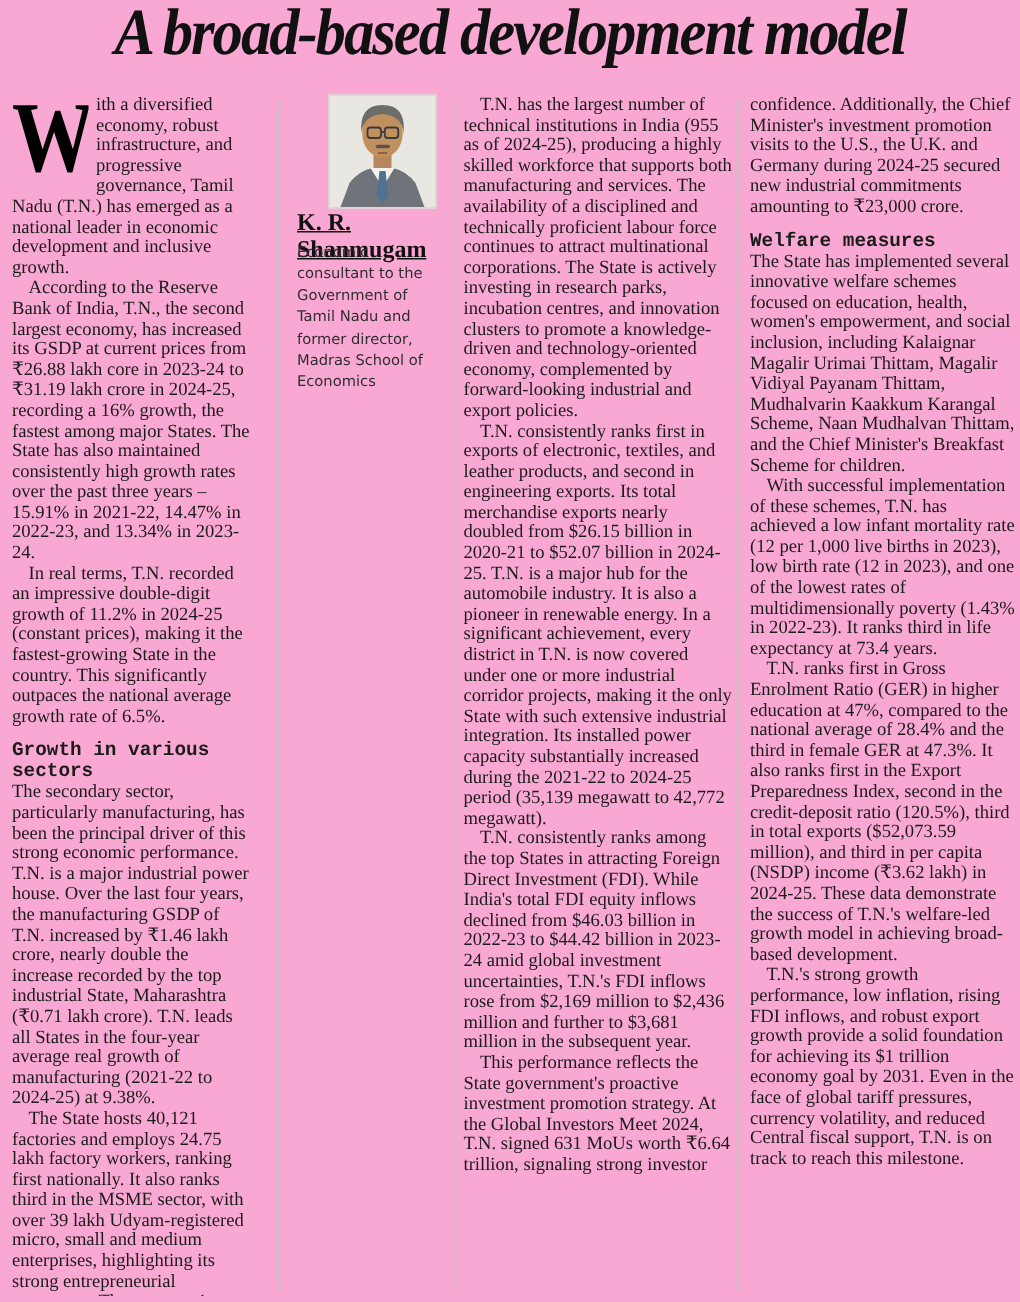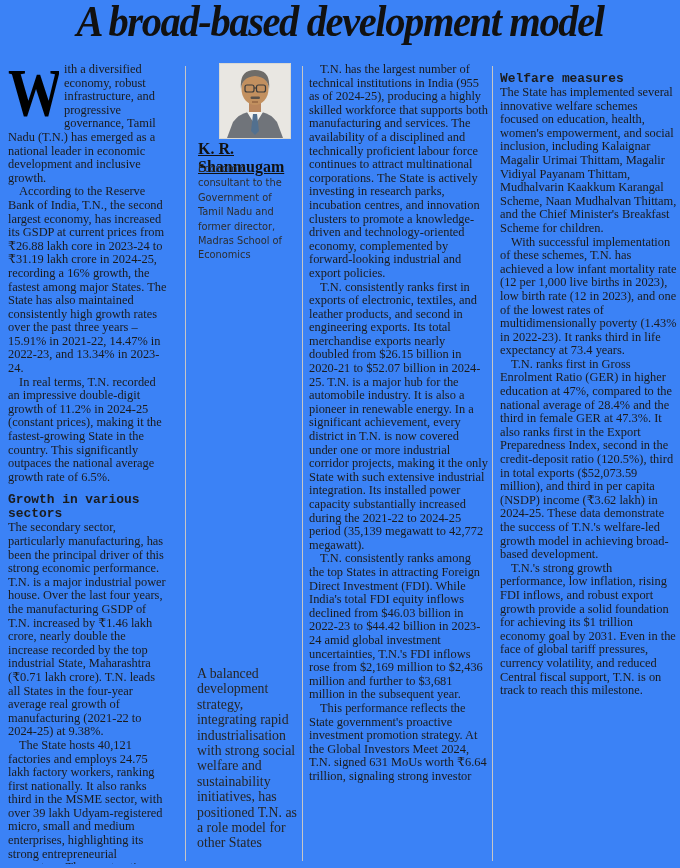--- a/index.html
+++ b/index.html
@@ -1,16 +1,16 @@
 <!DOCTYPE html>
 <html><head>
 <meta charset="utf-8">
 <style>
   html,body{margin:0;padding:0;background:#fff;}
-  .page{position:relative;width:680px;height:868px;background:#3b82f6;overflow:hidden;
+  .page{position:relative;width:680px;height:868px;background:#f9a8d4;overflow:hidden;
         font-family:"Liberation Serif","DejaVu Serif",serif;color:#1b1b1b;}
   .title{position:absolute;top:-4px;left:0;width:680px;text-align:center;margin:0;
          font-family:"Liberation Serif","DejaVu Serif",serif;font-style:italic;font-weight:bold;
          font-size:44px;letter-spacing:-1.5px;color:#111;transform:scaleX(.92);transform-origin:50% 0;}
   .vrule{position:absolute;top:66px;bottom:7px;width:1px;background:#c6c6c6;}
   .r1{left:185px}.r2{left:302px}.r3{left:492px}
   .col{position:absolute;top:63px;font-size:12.4px;line-height:13.6px;text-align:left;overflow:hidden;height:801px;}
   .col p{margin:0;}
   .col p.indent{text-indent:11px;}
   .subhead{margin:9px 0 0 0;font-size:12.9px;font-weight:bold;line-height:14px;font-family:Liberation Mono, monospace;}
@@ -63,30 +63,30 @@
       <rect x="25" y="21" width="9" height="7" rx="2" fill="none" stroke="#3b3b3b" stroke-width="1.2"></rect>
       <rect x="36.5" y="21" width="9" height="7" rx="2" fill="none" stroke="#3b3b3b" stroke-width="1.2"></rect>
       <line x1="34" y1="24" x2="36.5" y2="24" stroke="#3b3b3b" stroke-width="1.2"></line>
       <rect x="30.5" y="32.5" width="9.5" height="2.4" rx="1.2" fill="#5a5149"></rect>
       <line x1="32" y1="38" x2="38" y2="38" stroke="#8a5c3b" stroke-width="1.2"></line>
     </svg>
   </div>
   <div class="author-name">K. R. Shanmugam</div>
   <div class="author-role">Economic consultant to the Government of Tamil Nadu and former director, Madras School of Economics</div>
 
-  <div class="pullquote">A balanced development strategy, integrating rapid industrialisation with strong social welfare and sustainability initiatives, has positioned T.N. as a role model for other States</div>
 
   <div class="col col3">
     <p class="indent">T.N. has the largest number of technical institutions in India (955 as of 2024-25), producing a highly skilled workforce that supports both manufacturing and services. The availability of a disciplined and technically proficient labour force continues to attract multinational corporations. The State is actively investing in research parks, incubation centres, and innovation clusters to promote a knowledge-driven and technology-oriented economy, complemented by forward-looking industrial and export policies.</p>
     <p class="indent">T.N. consistently ranks first in exports of electronic, textiles, and leather products, and second in engineering exports. Its total merchandise exports nearly doubled from $26.15 billion in 2020-21 to $52.07 billion in 2024-25. T.N. is a major hub for the automobile industry. It is also a pioneer in renewable energy. In a significant achievement, every district in T.N. is now covered under one or more industrial corridor projects, making it the only State with such extensive industrial integration. Its installed power capacity substantially increased during the 2021-22 to 2024-25 period (35,139 megawatt to 42,772 megawatt).</p>
     <p class="indent">T.N. consistently ranks among the top States in attracting Foreign Direct Investment (FDI). While India's total FDI equity inflows declined from $46.03 billion in 2022-23 to $44.42 billion in 2023-24 amid global investment uncertainties, T.N.'s FDI inflows rose from $2,169 million to $2,436 million and further to $3,681 million in the subsequent year.</p>
     <p class="indent">This performance reflects the State government's proactive investment promotion strategy. At the Global Investors Meet 2024, T.N. signed 631 MoUs worth ₹6.64 trillion, signaling strong investor</p>
   </div>
 
   <div class="col col4">
+    <p>confidence. Additionally, the Chief Minister's investment promotion visits to the U.S., the U.K. and Germany during 2024-25 secured new industrial commitments amounting to ₹23,000 crore.</p>
     <h3 class="subhead">Welfare measures</h3>
     <p>The State has implemented several innovative welfare schemes focused on education, health, women's empowerment, and social inclusion, including Kalaignar Magalir Urimai Thittam, Magalir Vidiyal Payanam Thittam, Mudhalvarin Kaakkum Karangal Scheme, Naan Mudhalvan Thittam, and the Chief Minister's Breakfast Scheme for children.</p>
     <p class="indent">With successful implementation of these schemes, T.N. has achieved a low infant mortality rate (12 per 1,000 live births in 2023), low birth rate (12 in 2023), and one of the lowest rates of multidimensionally poverty (1.43% in 2022-23). It ranks third in life expectancy at 73.4 years.</p>
     <p class="indent">T.N. ranks first in Gross Enrolment Ratio (GER) in higher education at 47%, compared to the national average of 28.4% and the third in female GER at 47.3%. It also ranks first in the Export Preparedness Index, second in the credit-deposit ratio (120.5%), third in total exports ($52,073.59 million), and third in per capita (NSDP) income (₹3.62 lakh) in 2024-25. These data demonstrate the success of T.N.'s welfare-led growth model in achieving broad-based development.</p>
     <p class="indent">T.N.'s strong growth performance, low inflation, rising FDI inflows, and robust export growth provide a solid foundation for achieving its $1 trillion economy goal by 2031. Even in the face of global tariff pressures, currency volatility, and reduced Central fiscal support, T.N. is on track to reach this milestone.</p>
   </div>
 
 </div>
 
 </body></html>

